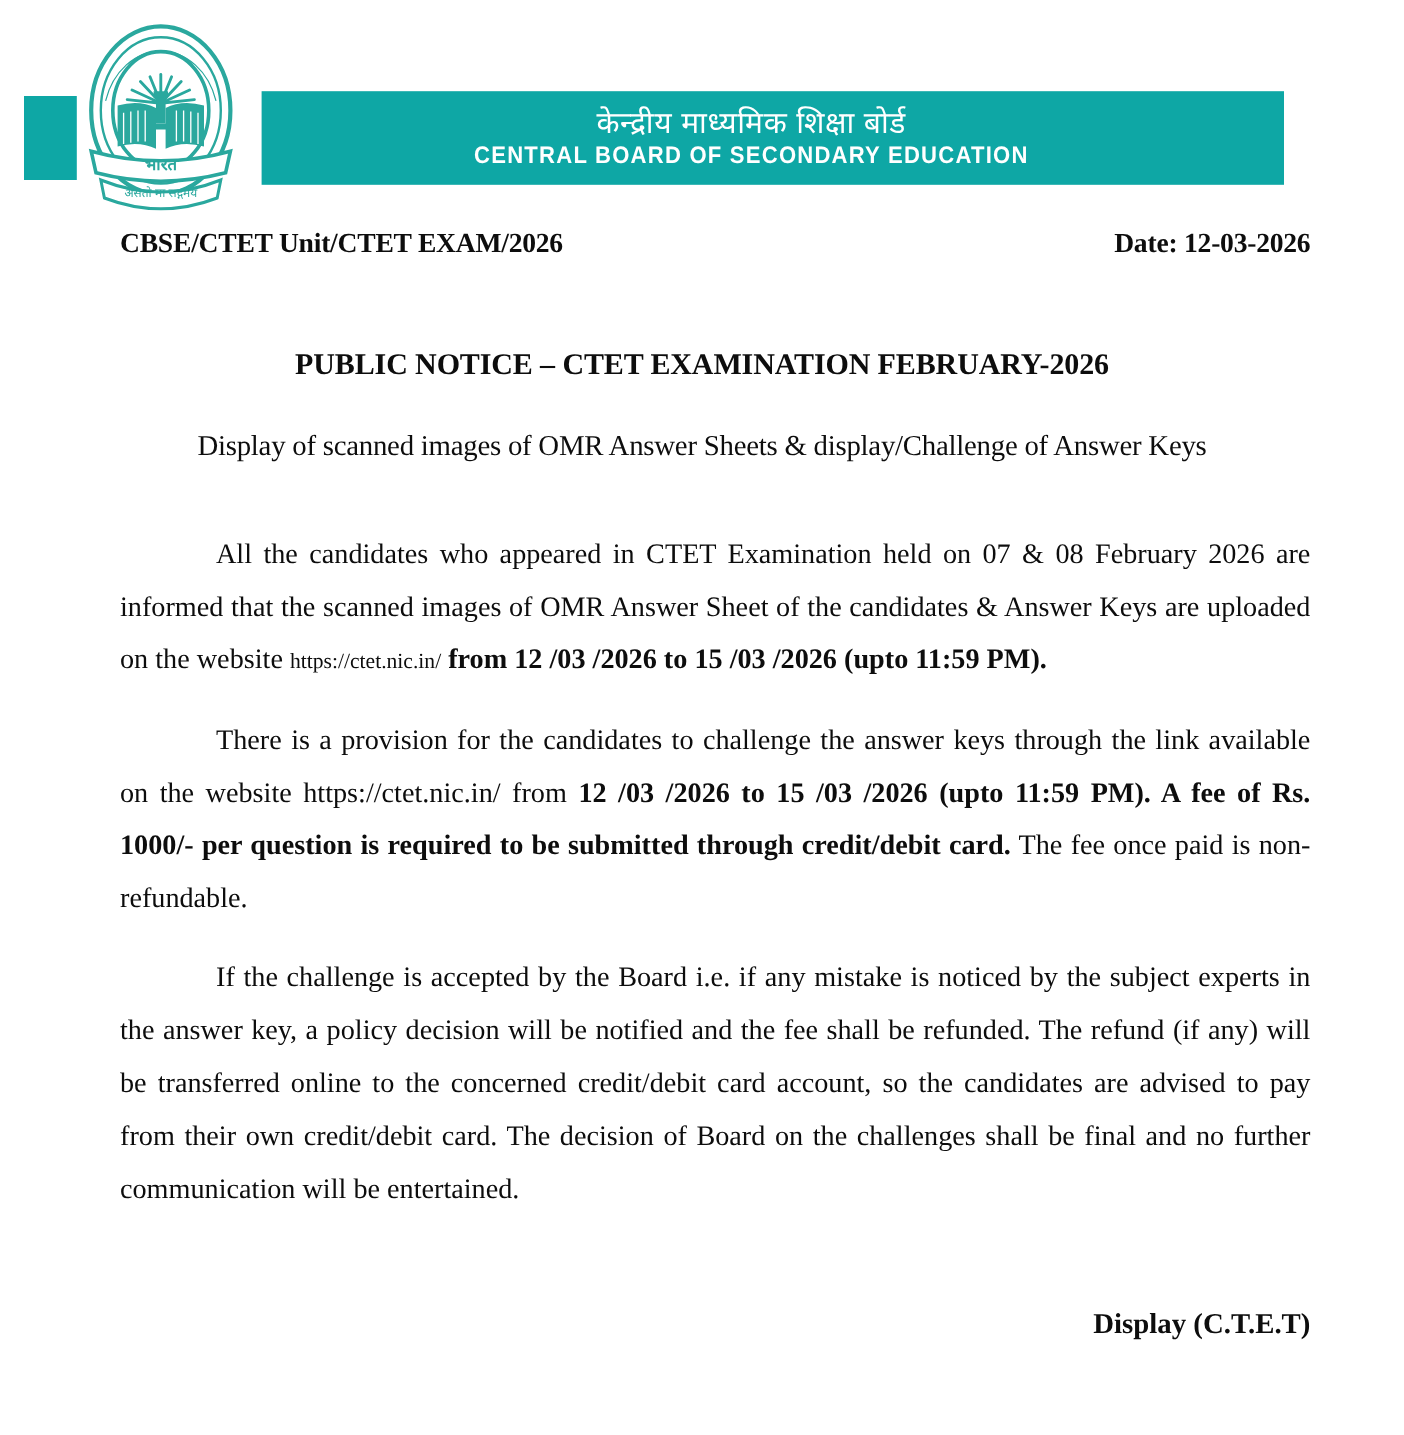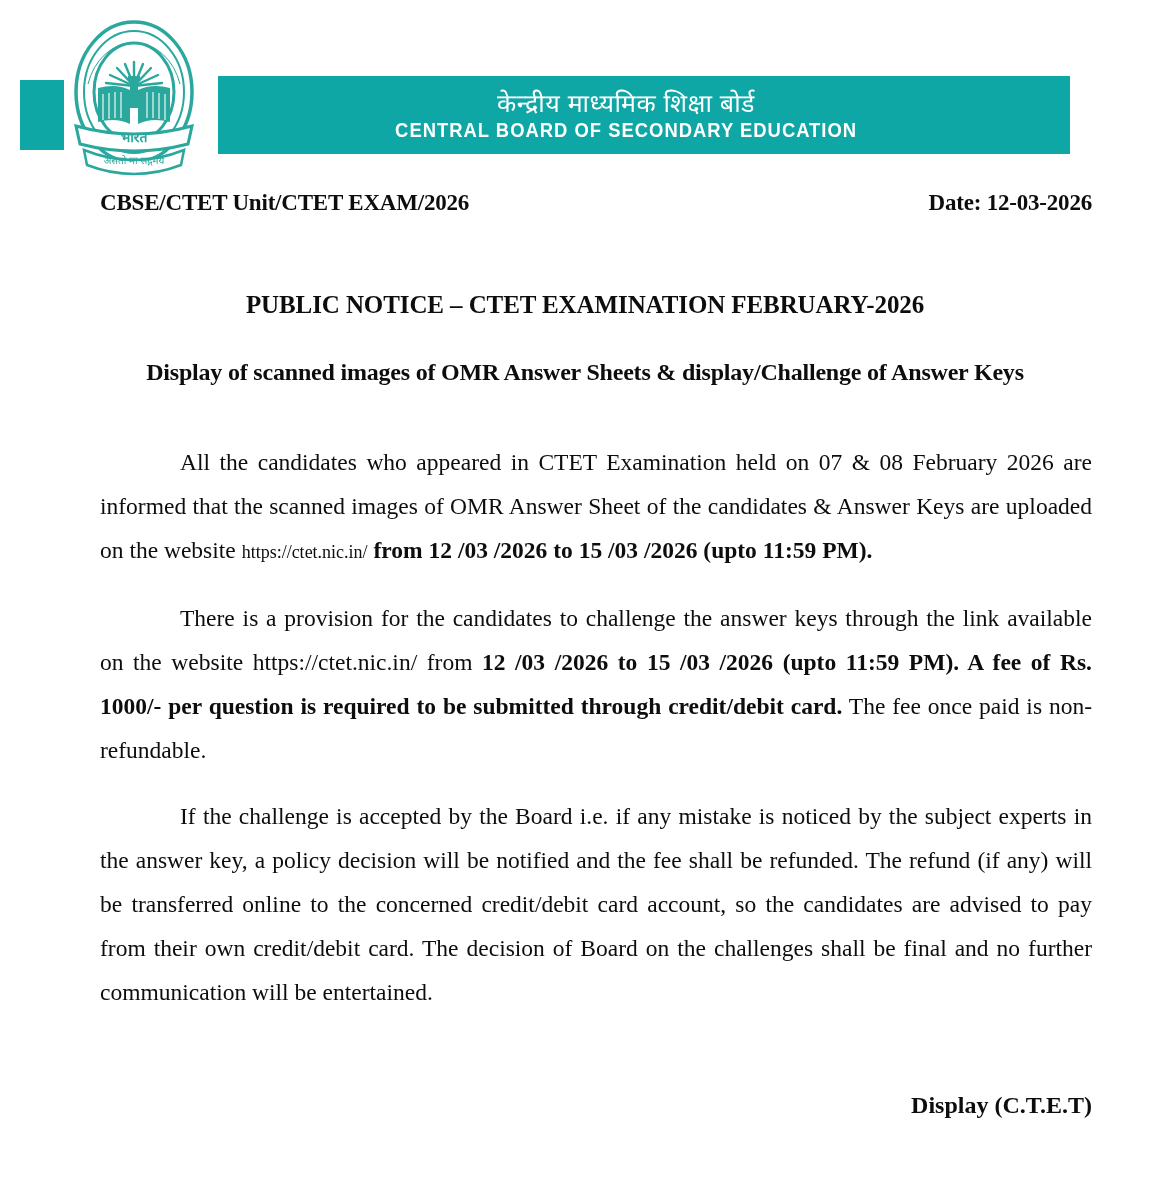--- a/index.html
+++ b/index.html
@@ -99,21 +99,21 @@
     font-weight: bold;
     font-size: 25px;
     margin-top: 75px;
     letter-spacing: -0.1px;
   }
   .title span {
     text-underline-offset: 3px;
   }
   .subtitle {
     text-align: center;
-    font-weight: bold;
+    font-weight: normal;
     font-size: 24px;
     margin-top: 40px;
     letter-spacing: -0.2px;
   }
 
   .para {
     margin: 0 78px 0 100px;
     text-align: justify;
     text-justify: inter-word;
     font-size: 23.5px;

